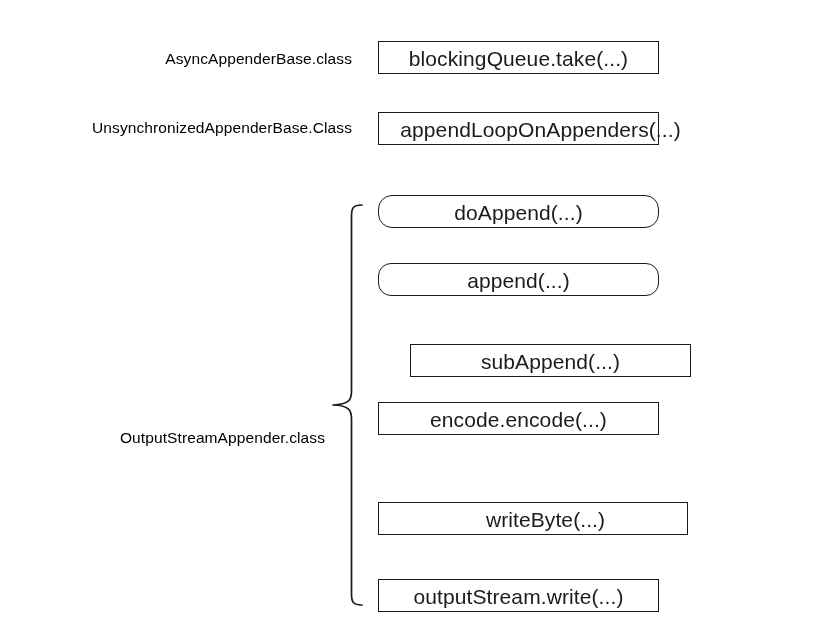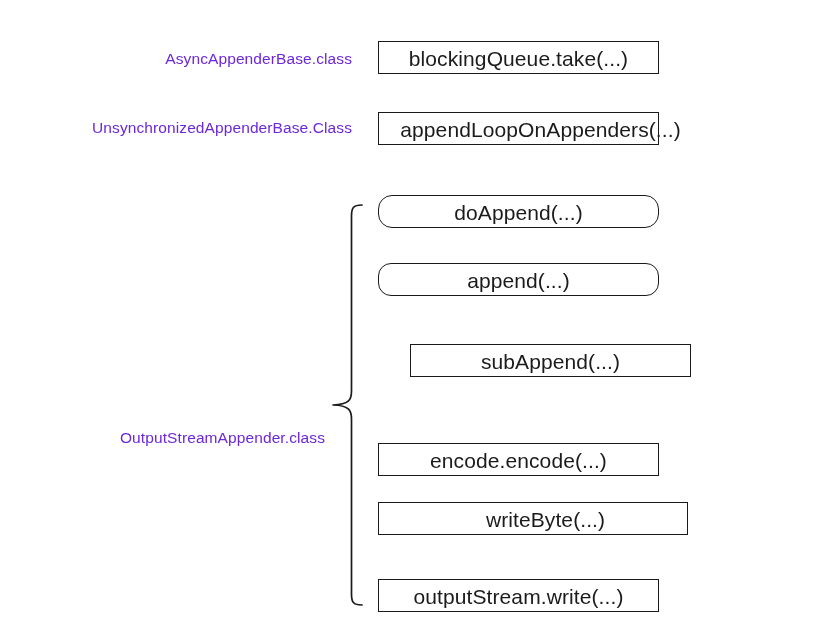--- a/index.html
+++ b/index.html
@@ -17,21 +17,21 @@
     width: 825px;
     height: 644px;
     background: #ffffff;
     overflow: hidden;
   }
   .class-label {
     position: absolute;
     text-align: left;
     font-size: 15.5px;
     line-height: 1;
-    color: #6d28d9;
+    color: #000000;
     white-space: nowrap;
     letter-spacing: 0.1px;
   }
   .method-box {
     position: absolute;
     box-sizing: border-box;
     border: 1.6px solid #1a1a1a;
     background: #ffffff;
     display: flex;
     align-items: center;
@@ -89,21 +89,21 @@
   </div>
 
   <div class="method-box" style="left:378px; top:263px; width:281px; height:33px;border-radius:13px;">
     <span class="box-text">append(...)</span>
   </div>
 
   <div class="method-box" style="left:378px; top:344px; width:281px; height:33px;margin-left:32px;">
     <span class="box-text">subAppend(...)</span>
   </div>
 
-  <div class="method-box" style="left:378px; top:443px; width:281px; height:33px;">
+  <div class="method-box" style="left:378px; top:402px; width:281px; height:33px;">
     <span class="box-text">encode.encode(...)</span>
   </div>
 
   <div class="method-box" style="left:378px; top:502px; width:310px; height:33px;padding-left:25px;">
     <span class="box-text">writeByte(...)</span>
   </div>
 
   <div class="method-box" style="left:378px; top:579px; width:281px; height:33px;">
     <span class="box-text">outputStream.write(...)</span>
   </div>

